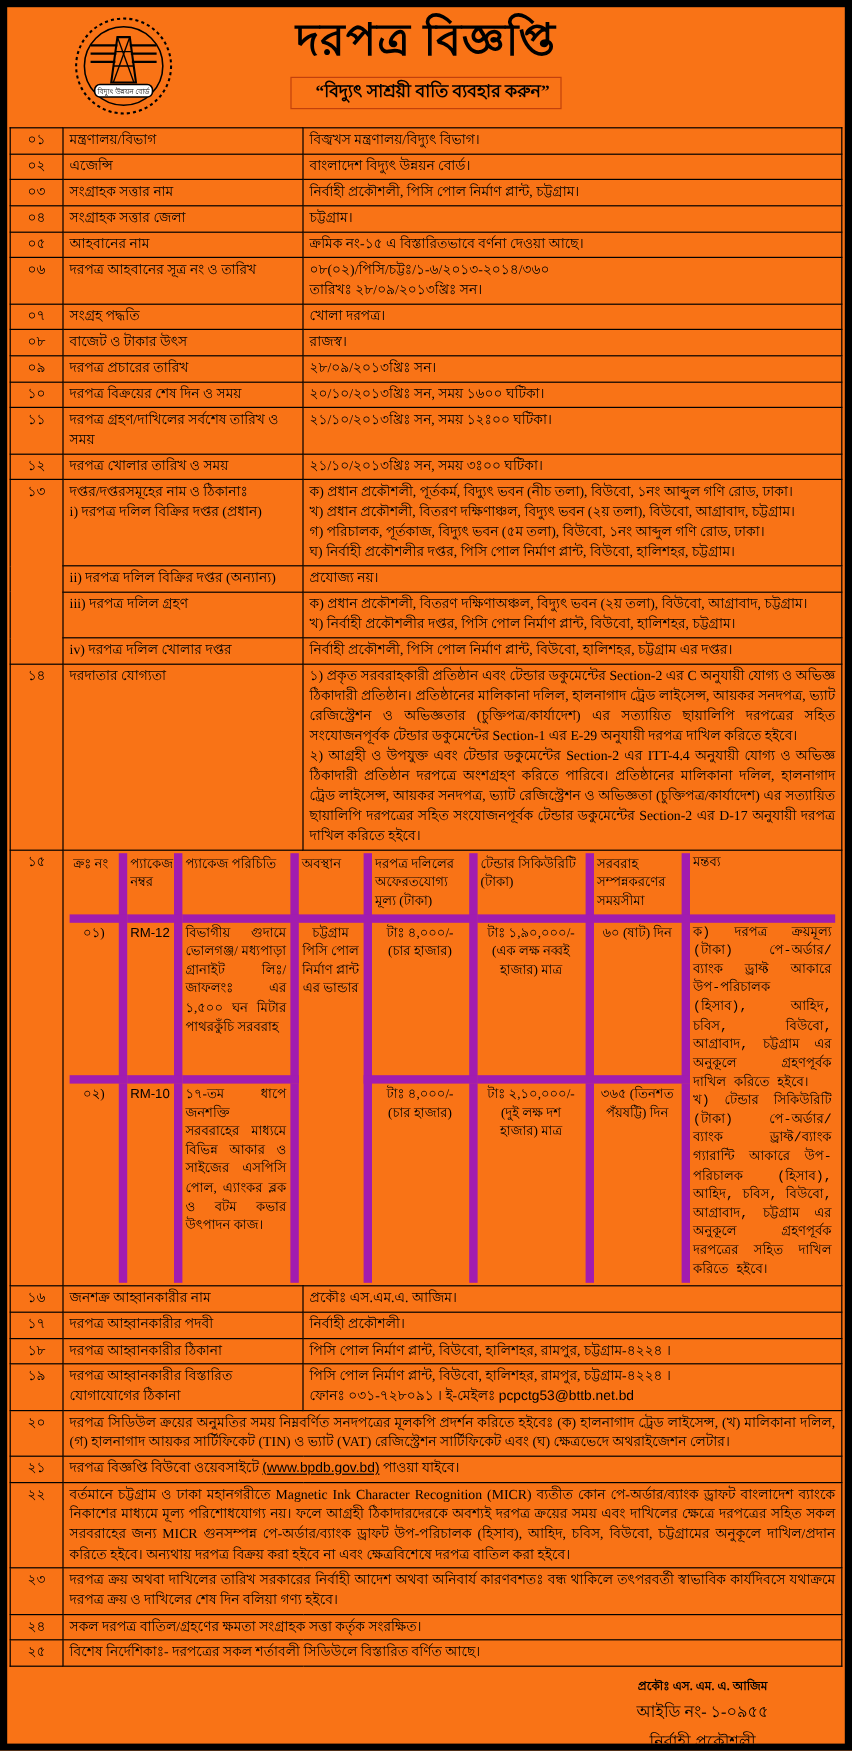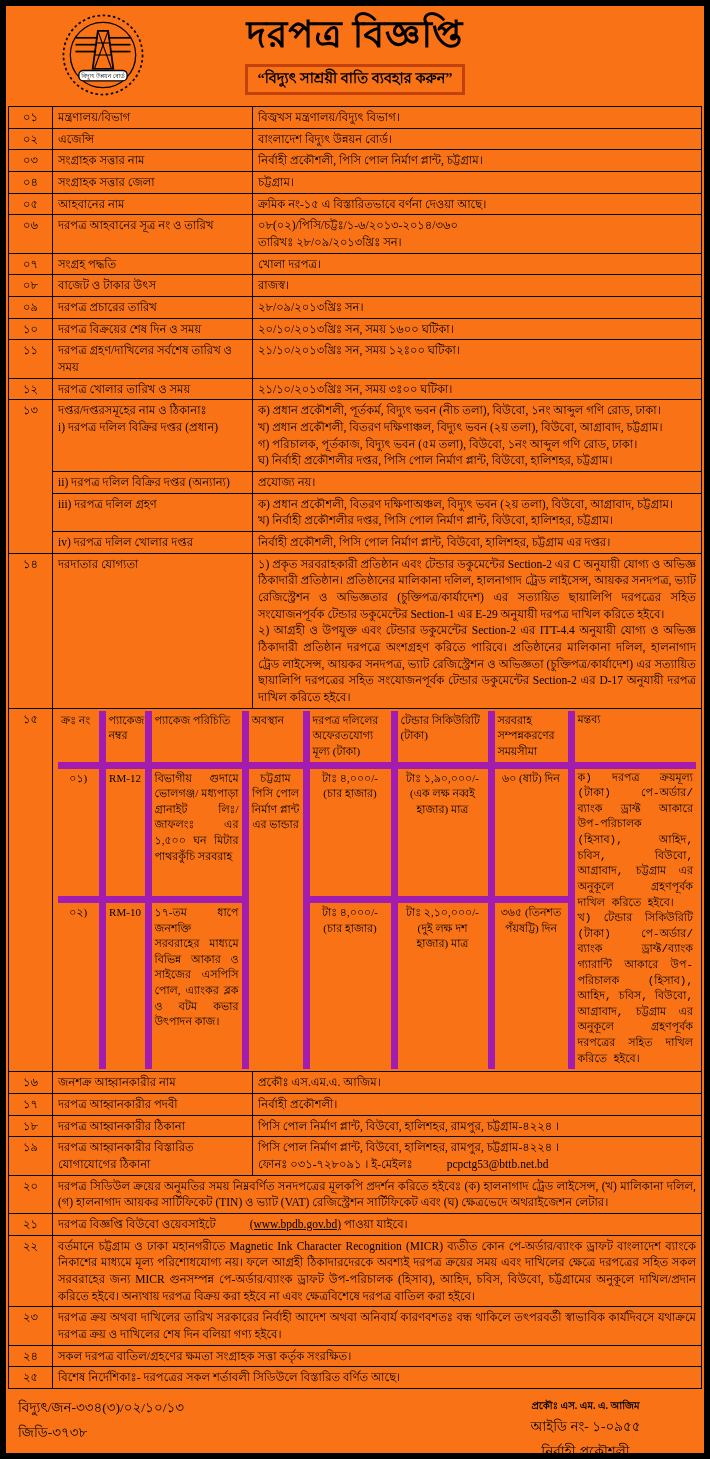--- a/index.html
+++ b/index.html
@@ -12,28 +12,28 @@
     padding:2px 2px 0 2px;
     overflow:hidden;
     font-family:"Liberation Serif","DejaVu Serif",serif;
     color:#000;
   }
   
   .header{position:relative;height:94px;}
   .logo{position:absolute;left:52px;top:4px;width:86px;height:86px;}
   .title{text-align:center;font-size:37px;font-weight:bold;line-height:1.25;padding-top:4px;letter-spacing:1px;}
   .slogan-wrap{text-align:center;margin-top:6px;}
-  .slogan{display:inline-block;border:3px solid #c2410c;padding:0 9px 1px 9px;font-weight:bold;font-size:14.5px;}
+  .slogan{display:inline-block;border:1px solid #c2410c;padding:0 9px 1px 20px;font-weight:bold;font-size:14.5px;}
   
   table.main{width:694px;border-collapse:collapse;table-layout:fixed;font-size:11.5px;line-height:1.45;margin-top:4px;}
   table.main td{border:1px solid #000;padding:2px 5px;vertical-align:top;}
   td.sl{text-align:center;}
   .just{text-align:justify;}
   .u{text-decoration:underline;text-align:center;}
-  .latin{font-family:Liberation Serif, serif;margin-left:31px;}
+  .latin{font-family:Liberation Sans, sans-serif;}
   
   td.pkg-cell{padding:0;}
   table.pkg{width:100%;border-collapse:collapse;table-layout:fixed;font-size:11px;line-height:1.42;}
   table.pkg td{border:7px solid #a21caf;padding:2px 3px;vertical-align:top;}
   table.pkg tr.pkg-head td{border-top:none;text-align:left;}
   table.pkg tr.pkg-last td{border-bottom:none;}
   table.pkg td.nb{border-bottom:none;}
   table.pkg td.bl{border-left:none;}
   table.pkg td.br{border-right:none;font-family:Liberation Mono, monospace;}
   table.pkg td.ctr{text-align:center;}
@@ -287,18 +287,14 @@
     </table>
 
   <div class="sig">
     <div class="sig-name">প্রকৌঃ এস. এম. এ. আজিম</div>
     <div>আইডি নং- ১-০৯৫৫</div>
     <div>নির্বাহী প্রকৌশলী</div>
     <div>পিসি পোল নির্মাণ প্লান্ট</div>
     <div>বিউবো, হালিশহর, চট্টগ্রাম</div>
   </div>
 
-  <div class="refs">
-    <div>বিদ্যুৎ/জন-৩৩৪(৩)/০২/১০/১৩</div>
-    <div>জিডি-৩৭৩৮</div>
-  </div>
 
 </div>
 
 </body></html>

